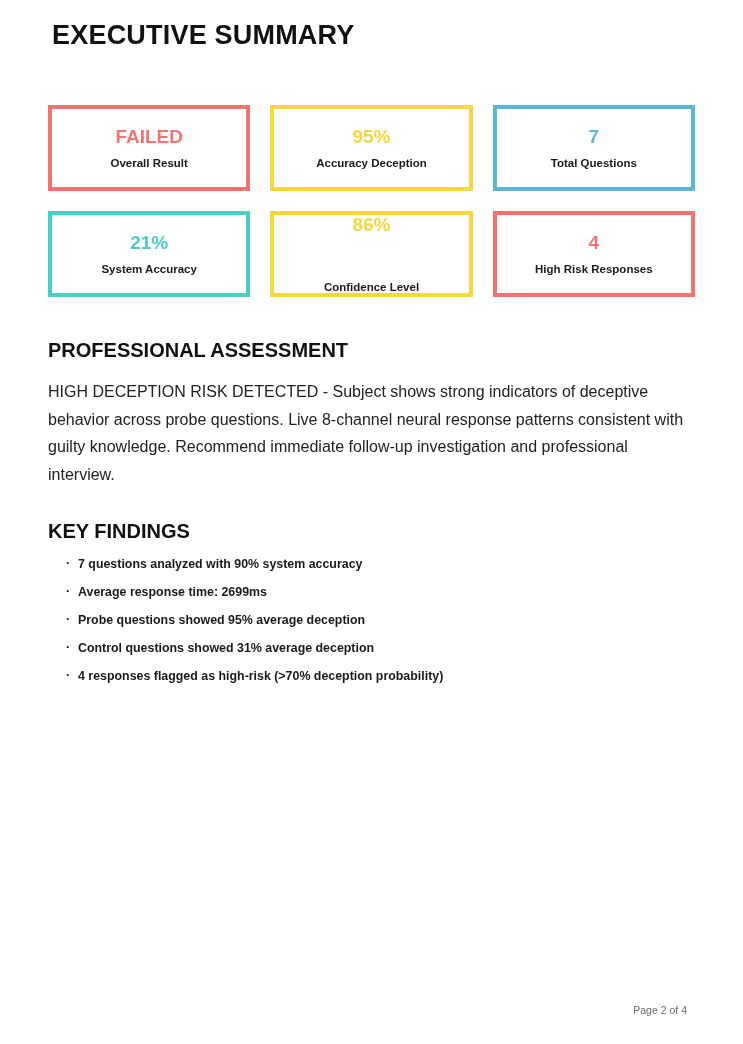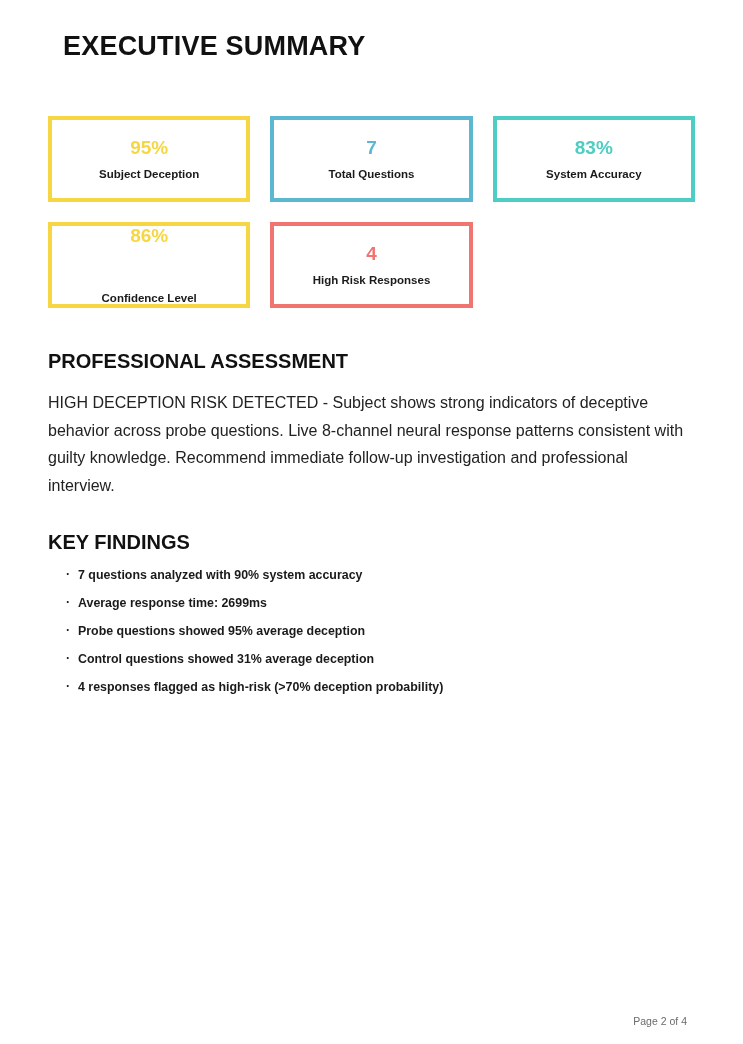--- a/index.html
+++ b/index.html
@@ -19,21 +19,21 @@
     position: relative;
     width: 743px;
     height: 1044px;
     box-sizing: border-box;
     padding: 0 48px;
   }
   .page-title {
     font-size: 27px;
     font-weight: bold;
     letter-spacing: 0.2px;
-    margin: 15px;
+    margin: 4px;
     padding-top: 16px;
     color: #111111;
   }
   .cards-grid {
     display: grid;
     grid-template-columns: repeat(3, 1fr);
     gap: 20px 20px;
     margin-top: 54px;
   }
   .stat-card {
@@ -105,30 +105,34 @@
   }
 </style>
 </head>
 <body>
 
 <div class="page">
 
   <h1 class="page-title">EXECUTIVE SUMMARY</h1>
 
   <div class="cards-grid">
+    <div class="stat-card" style="border-color: rgb(240, 116, 112);">
+      <div class="stat-value" style="color: rgb(240, 116, 112);">FAILED</div>
+      <div class="stat-label">Overall Result</div>
+    </div>
     <div class="stat-card" style="border-color: rgb(246, 215, 67);">
       <div class="stat-value" style="color: rgb(246, 215, 67);">95%</div>
-      <div class="stat-label">Subject Deception</div>
+      <div class="stat-label">Accuracy Deception</div>
     </div>
     <div class="stat-card" style="border-color: rgb(92, 184, 209);">
       <div class="stat-value" style="color: rgb(92, 184, 209);">7</div>
       <div class="stat-label">Total Questions</div>
     </div>
     <div class="stat-card" style="border-color: rgb(78, 205, 196);">
-      <div class="stat-value" style="color: rgb(78, 205, 196);">83%</div>
+      <div class="stat-value" style="color: rgb(78, 205, 196);">21%</div>
       <div class="stat-label">System Accuracy</div>
     </div>
     <div class="stat-card" style="border-color: rgb(246, 215, 67); justify-content: space-between;">
       <div class="stat-value" style="color: rgb(246, 215, 67);">86%</div>
       <div class="stat-label">Confidence Level</div>
     </div>
     <div class="stat-card" style="border-color: rgb(240, 116, 112);">
       <div class="stat-value" style="color: rgb(240, 116, 112);">4</div>
       <div class="stat-label">High Risk Responses</div>
     </div>

